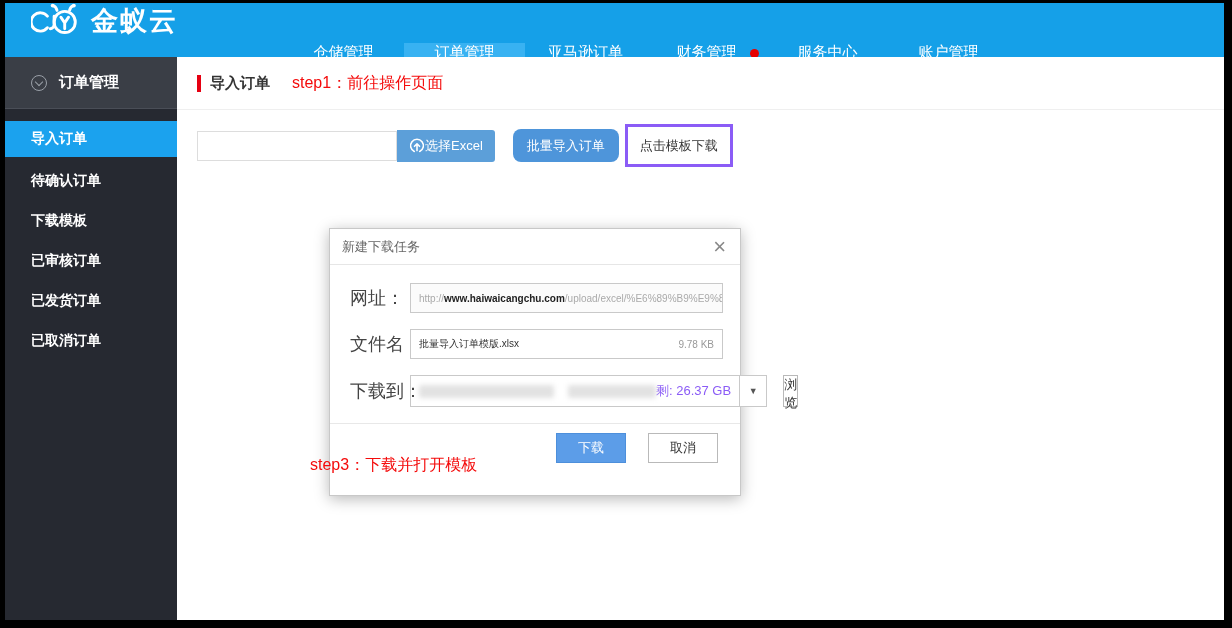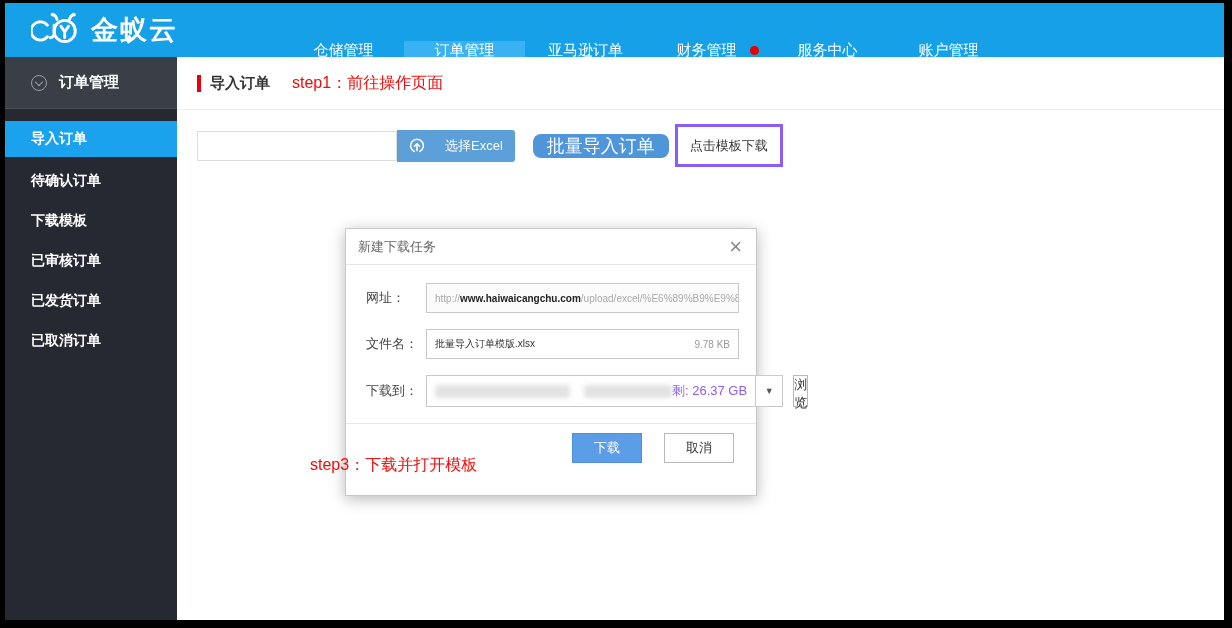--- a/index.html
+++ b/index.html
@@ -3,21 +3,21 @@
 <meta charset="utf-8">
 <style>
   * { margin:0; padding:0; box-sizing:border-box; }
   html,body { width:1232px; height:628px; overflow:hidden; background:#000;
     font-family:"Liberation Sans","DejaVu Sans",sans-serif; }
   .app { position:absolute; left:5px; top:3px; width:1219px; height:617px;
     background:#fff; overflow:hidden; }
 
   
   .navbar { position:absolute; left:0; top:0; right:0; height:54px;
-    background:#15A0E8; display:flex; align-items:center; }
+    background:#15A0E8; display:flex; align-items:flex-start; }
   .logo { display:flex; align-items:center; gap:8px; padding-left:26px; width:278px; }
   .logo-text { color:#fff; font-size:27px; font-weight:bold; letter-spacing:2px; }
   .nav-items { display:flex; align-items:stretch;margin-top:40px; }
   .nav-item { position:relative; width:121px; display:flex; align-items:center;
     justify-content:center; color:#fff; font-size:15px; cursor:pointer; }
   .nav-item.active { background:#38B2F2; }
   .nav-dot { position:absolute; right:8px; top:50%; margin-top:-4px; width:9px; height:9px;
     border-radius:50%; background:#E60000; }
 
   
@@ -41,60 +41,60 @@
     border-bottom:1px solid #efefef; }
   .red-bar { width:4px; height:17px; background:#E60012; margin-right:9px; }
   .page-title { font-size:15px; font-weight:bold; color:#333; }
   .annotation { color:#F40B0B; font-size:16px; white-space:nowrap; }
   .page-header .annotation { margin-left:22px; }
 
   .toolbar { display:flex; align-items:center; margin:14px 0 0 20px; }
   .file-input { width:200px; height:30px; border:1px solid #ddd; outline:none; padding:0 8px;
     font-size:13px; }
   .btn-choose { height:32px; border:none; background:#5C9FD9; color:#fff; font-size:13px;
-    display:flex; align-items:center; gap:20px; padding:0 12px; cursor:pointer;
+    display:flex; align-items:center; gap:0; padding:0 12px; cursor:pointer;
     border-radius:0 3px 3px 0; }
-  .btn-import { height:24px; margin-left:18px; border:none; background:#4E95DA; color:#fff;
-    font-size:18px; padding:0 14px; border-radius:8px; cursor:pointer; }
+  .btn-import { height:33px; margin-left:18px; border:none; background:#4E95DA; color:#fff;
+    font-size:13px; padding:0 14px; border-radius:8px; cursor:pointer; }
   .red-box { border:3px solid #8b5cf6; }
   .tpl-box { margin-left:6px; padding:9px 12px; background:#fff; }
   .tpl-link { font-size:13px; color:#333; text-decoration:none; cursor:pointer; }
   .toolbar .annotation { margin-left:10px; }
 
   
-  .dialog { position:absolute; left:340px; top:225px; width:412px; height:268px;
+  .dialog { position:absolute; left:324px; top:225px; width:412px; height:268px;
     background:#fff; border:1px solid #c8c8c8; box-shadow:0 3px 14px rgba(0,0,0,.28); z-index:5; }
   .dlg-title { height:36px; border-bottom:1px solid #e6e6e6; display:flex; align-items:center;
     padding:0 12px; }
   .dlg-title-text { font-size:13px; color:#666; flex:1; }
   .dlg-close { font-size:22px; color:#888; line-height:1; cursor:pointer; padding:0 2px; }
   .dlg-body { padding:18px 17px 0 20px; }
   .dlg-row { display:flex; align-items:center; margin-bottom:16px; }
-  .dlg-label { width:52px; font-size:13px; color:#444; margin-right:8px;
+  .dlg-label { width:52px; font-size:18px; color:#444; margin-right:8px;
     flex:0 0 auto; white-space:nowrap; }
   .text-input { flex:1; height:30px; border:1px solid #c9c9c9; display:flex; align-items:center;
     padding:0 8px; font-size:10px; overflow:hidden; white-space:nowrap; background:#fff; }
   .url-input { background:#fbfbfb; color:#aaa; }
   .url-input b { color:#222; }
   .file-name { color:#333; }
   .file-size { margin-left:auto; color:#999; }
   .path-wrap { flex:1; display:flex; align-items:stretch; height:32px; }
   .path-input { border:1px solid #c9c9c9; border-right:none; flex:1; display:flex;
     align-items:center; padding:0 8px; overflow:hidden; }
   .blurblock { display:inline-block; height:13px; background:#e2e2e2; border-radius:2px;
     filter:blur(2.5px); }
   .b1 { width:135px; margin-right:14px; }
   .b2 { width:88px; }
   .free-space { margin-left:auto; color:#8b5cf6; font-size:13px; white-space:nowrap; }
   .caret-box { width:28px; border:1px solid #c9c9c9; display:flex; align-items:center;
     justify-content:center; cursor:pointer; background:#fff; }
   .caret { font-size:9px; color:#555; }
   .btn { height:32px; background:#fff; border:1px solid #b9b9b9; font-size:13px; color:#333;
     cursor:pointer; }
-  .browse-btn { width:66px; margin-left:10px; }
+  .browse-btn { width:66px; margin-left:16px; }
   .dlg-sep { height:1px; background:#e8e8e8; margin-top:14px; }
   .dlg-footer { display:flex; align-items:center; justify-content:flex-end; gap:22px;
     padding:9px 22px 0 0; }
   .footer-box { padding:5px 7px; }
   .btn-dl-open { width:96px; height:30px; }
   .btn-primary { width:70px; height:30px; background:#5C9DE8; border:1px solid #4D8FDB; color:#fff; }
   .btn-cancel { width:70px; height:30px; }
 
   .step3 { position:absolute; left:305px; top:452px; z-index:9; }
 </style>

